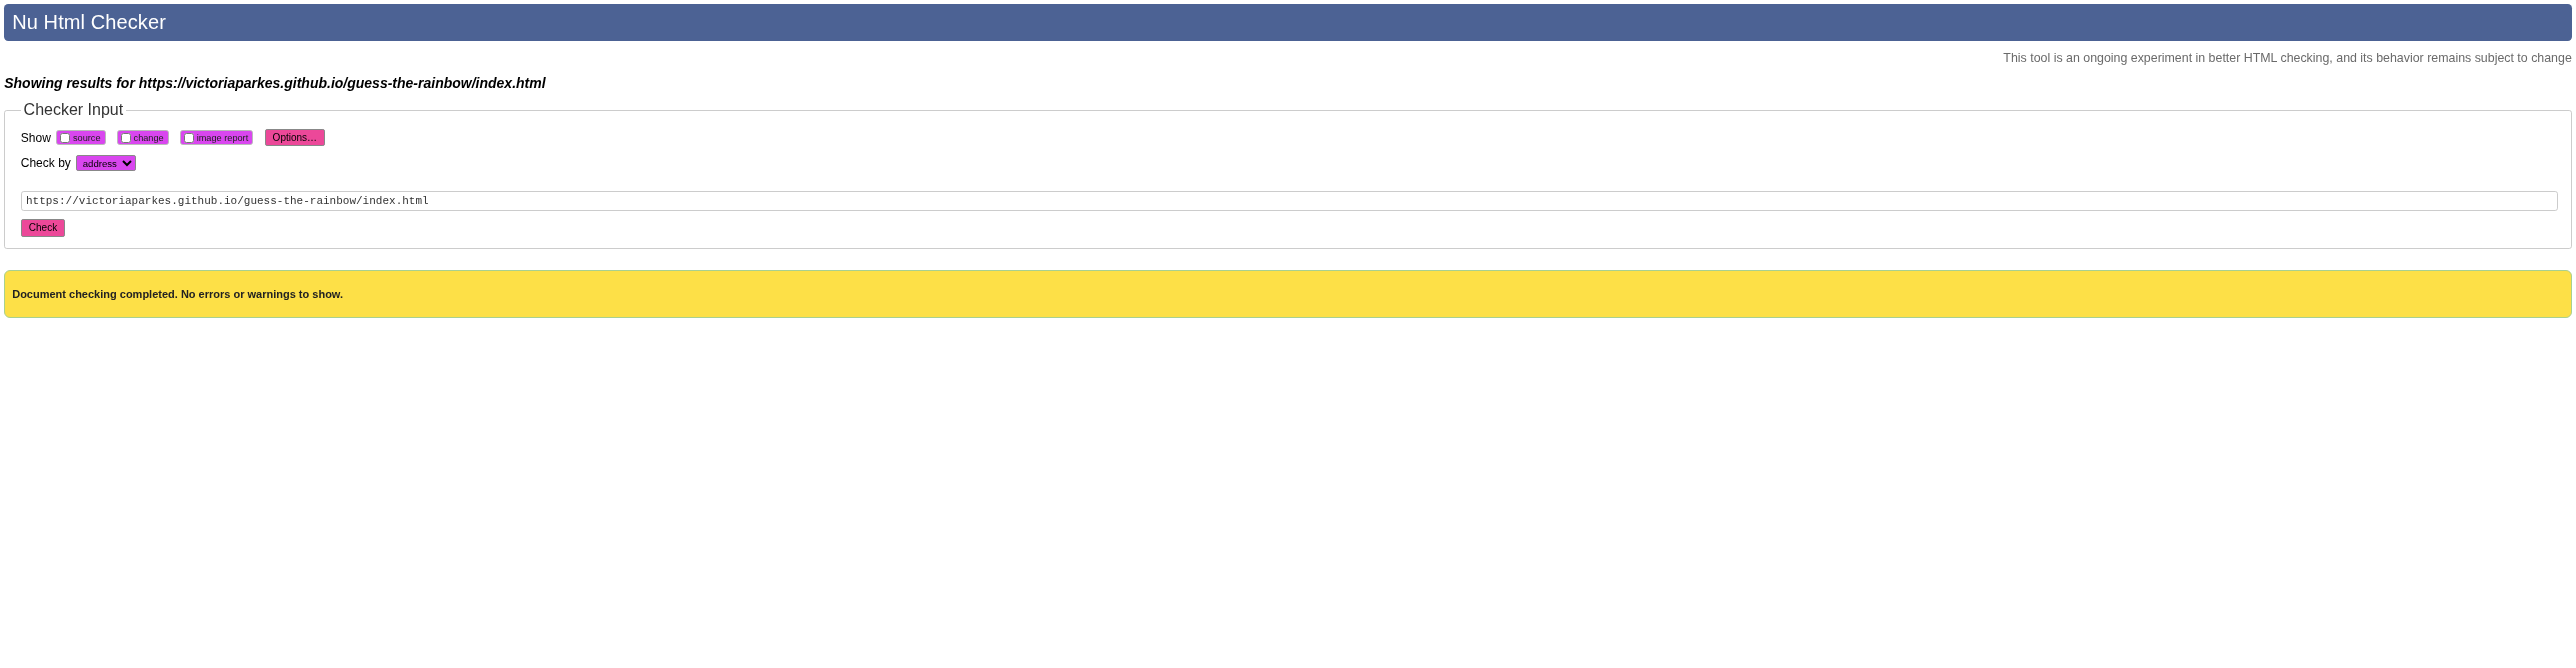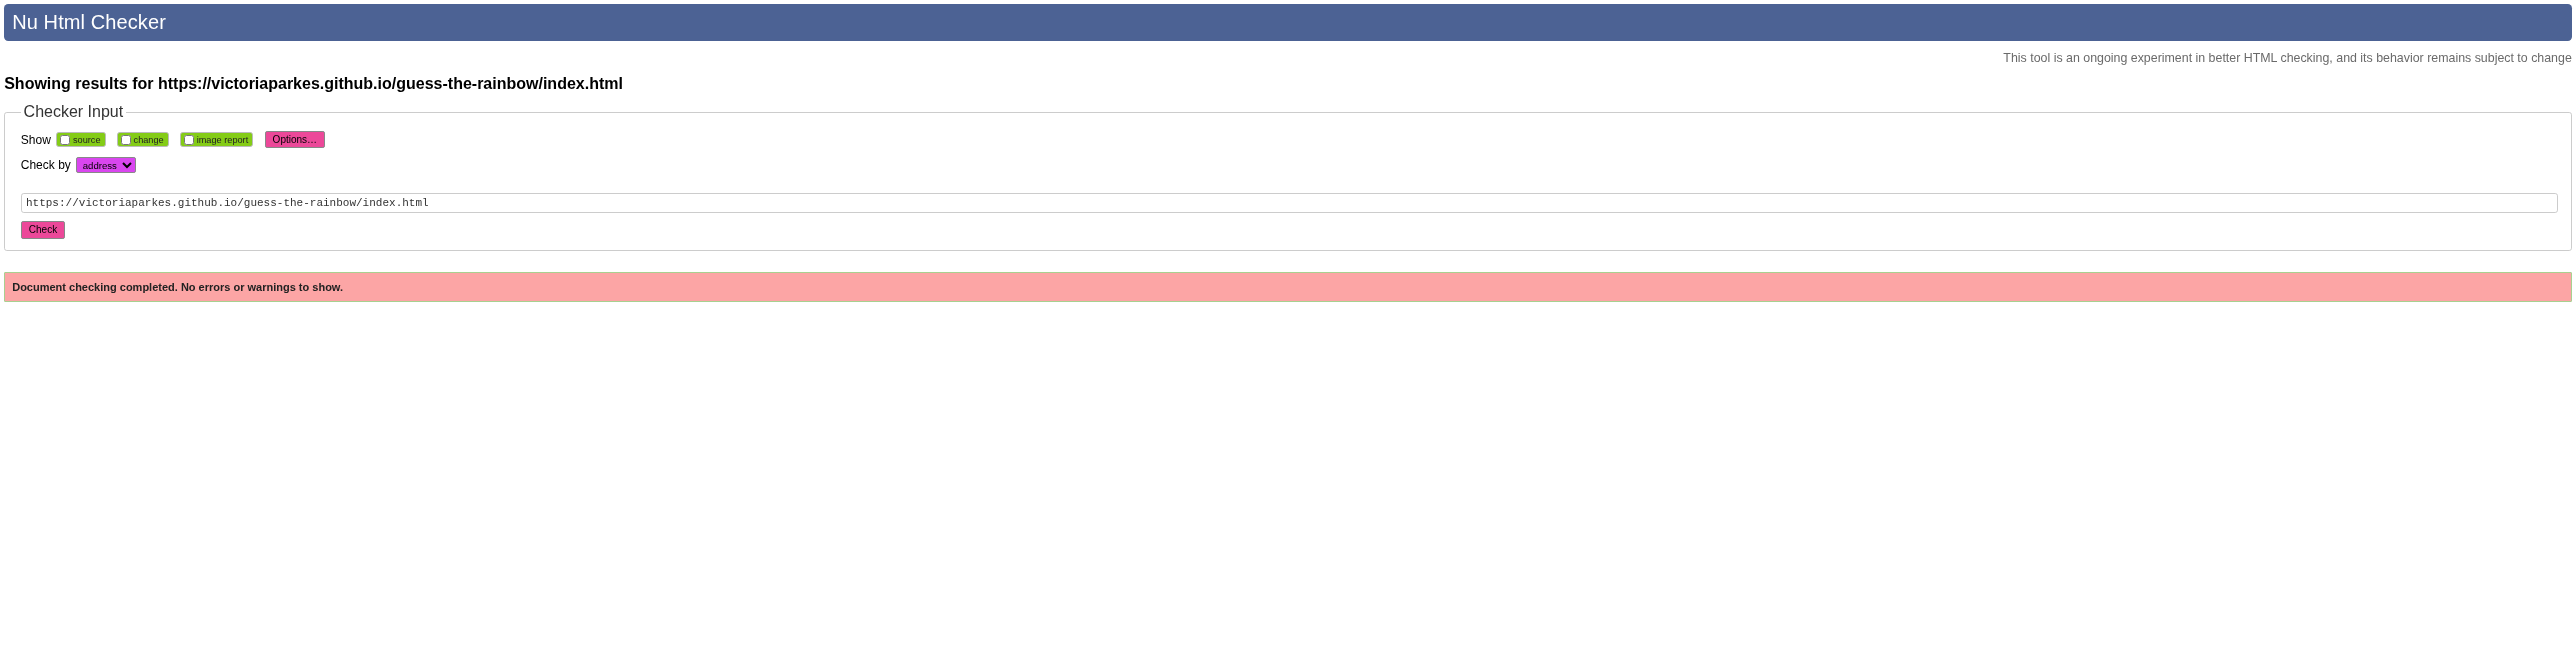--- a/index.html
+++ b/index.html
@@ -26,22 +26,23 @@
       letter-spacing: 0.1px;
     }
     .intro-text {
       color: #6a6a6a;
       font-size: 12.4px;
       margin: 4.2px 0 10px 0;
       text-align: right;
     }
     .results-heading {
       font-weight: bold;
-      font-size: 16px;
+      font-size: 14px;
       margin: 7px 0 10px 0;
+      font-style: italic;
     }
     fieldset.checker-input {
       border: 0.7px solid #ccc;
       border-radius: 2.8px;
       padding: 10px 12.7px 11.3px 15.6px;
       margin: 1.4px 0 21px 0;
     }
     fieldset.checker-input legend {
       font-size: 16px;
       color: #333;
@@ -57,21 +58,21 @@
     .row-label {
       font-size: 12px;
       margin-right: 1.4px;
     }
     .chk-wrap {
       display: inline-flex;
       align-items: center;
       border: 0.7px solid #bbb;
       border-radius: 2.8px;
       padding: 1.4px 4.2px 1.4px 2.8px;
-      background: #84cc16;
+      background: #d946ef;
       gap: 2.8px;
       font-size: 9.2px;
       margin-right: 7px;
     }
     .chk-wrap input[type="checkbox"] {
       margin: 0;
       width: 10px;
       height: 10px;
     }
     .chk-wrap label {
@@ -103,24 +104,24 @@
       padding: 2.8px 4.2px;
       border: 0.7px solid #ccc;
       border-radius: 2.8px;
       color: #333;
       margin-top: 20px;
     }
     .check-row {
       margin-top: 8.5px;
     }
     .result-banner {
-      background: #fca5a5;
+      background: #fde047;
       border: 0.7px solid #a8d090;
-      border-radius: 1px;
-      padding: 8px 7px;
+      border-radius: 6px;
+      padding: 17px 7px;
       font-weight: bold;
       font-size: 11px;
       color: #222;
     }
   </style>
 </head>
 <body>
 
 <div class="header-banner">
   <h1>Nu Html Checker</h1>

